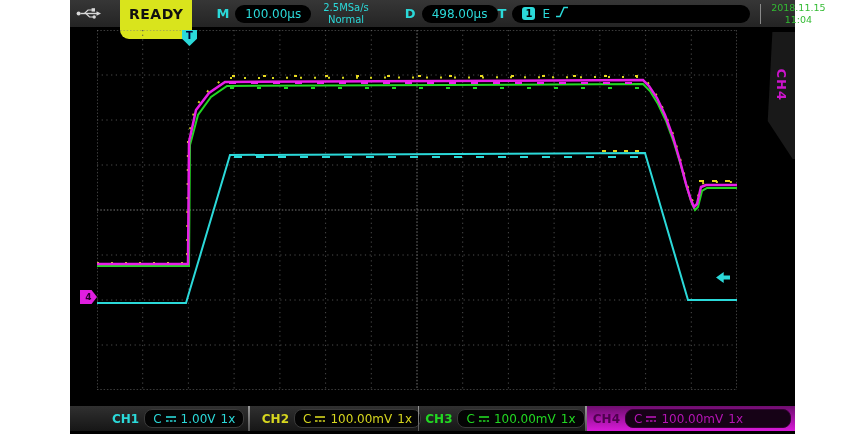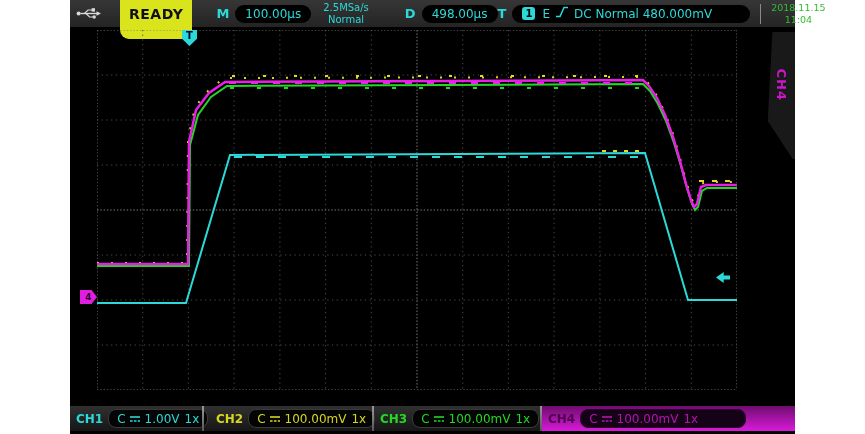--- a/index.html
+++ b/index.html
@@ -94,21 +94,20 @@
       <span class="tgroup">
         <span class="blklbl cy" style="margin-left:0">T</span>
         <span class="field" style="width:218px;justify-content:flex-start">
           <span class="srcbadge">1</span>
           <span>E</span>
           <span class="edgeicon">
             <svg width="14" height="12" viewBox="0 0 14 12">
               <path d="M1 10.5 H5 L9 1.5 H13" stroke="#2bd9d9" stroke-width="1.5" fill="none"></path>
             </svg>
           </span>
-          <span>DC Normal 480.000mV</span>
         </span>
         <span class="sep" style="margin-left:10px"></span>
         <span class="datetime">
           <span>2018.11.15</span><br>
           <span>11:04</span>
         </span>
       </span>
     </div>
 
     <div class="grat">
@@ -153,21 +152,21 @@
     </div>
 
     <div class="gmark">4</div>
 
 
     <div class="sidetab">
       <span>CH4</span>
     </div>
 
     <div class="chbar" id="chbar">
-        <div class="chsec" style="width: 132px;">
+        <div class="chsec" style="width: 166px; margin-left: 36px;">
           <span class="chlabel" style="color:#2bd9d9">CH1</span>
           <span class="chpill" style="background:#040404;border-color:#3a3a3a;color:#2bd9d9;">
             <span class="cpl">C</span>
             <svg width="12" height="10" viewBox="0 0 12 10">
               <path d="M1 3 H11" stroke="#2bd9d9" stroke-width="1.6" fill="none"></path>
               <path d="M1 7 H3.6 M4.9 7 H7.5 M8.8 7 H11" stroke="#2bd9d9" stroke-width="1.6" fill="none"></path>
             </svg>
             <span class="cval">1.00V</span>
             <span class="cprobe">1x</span>
           </span>

